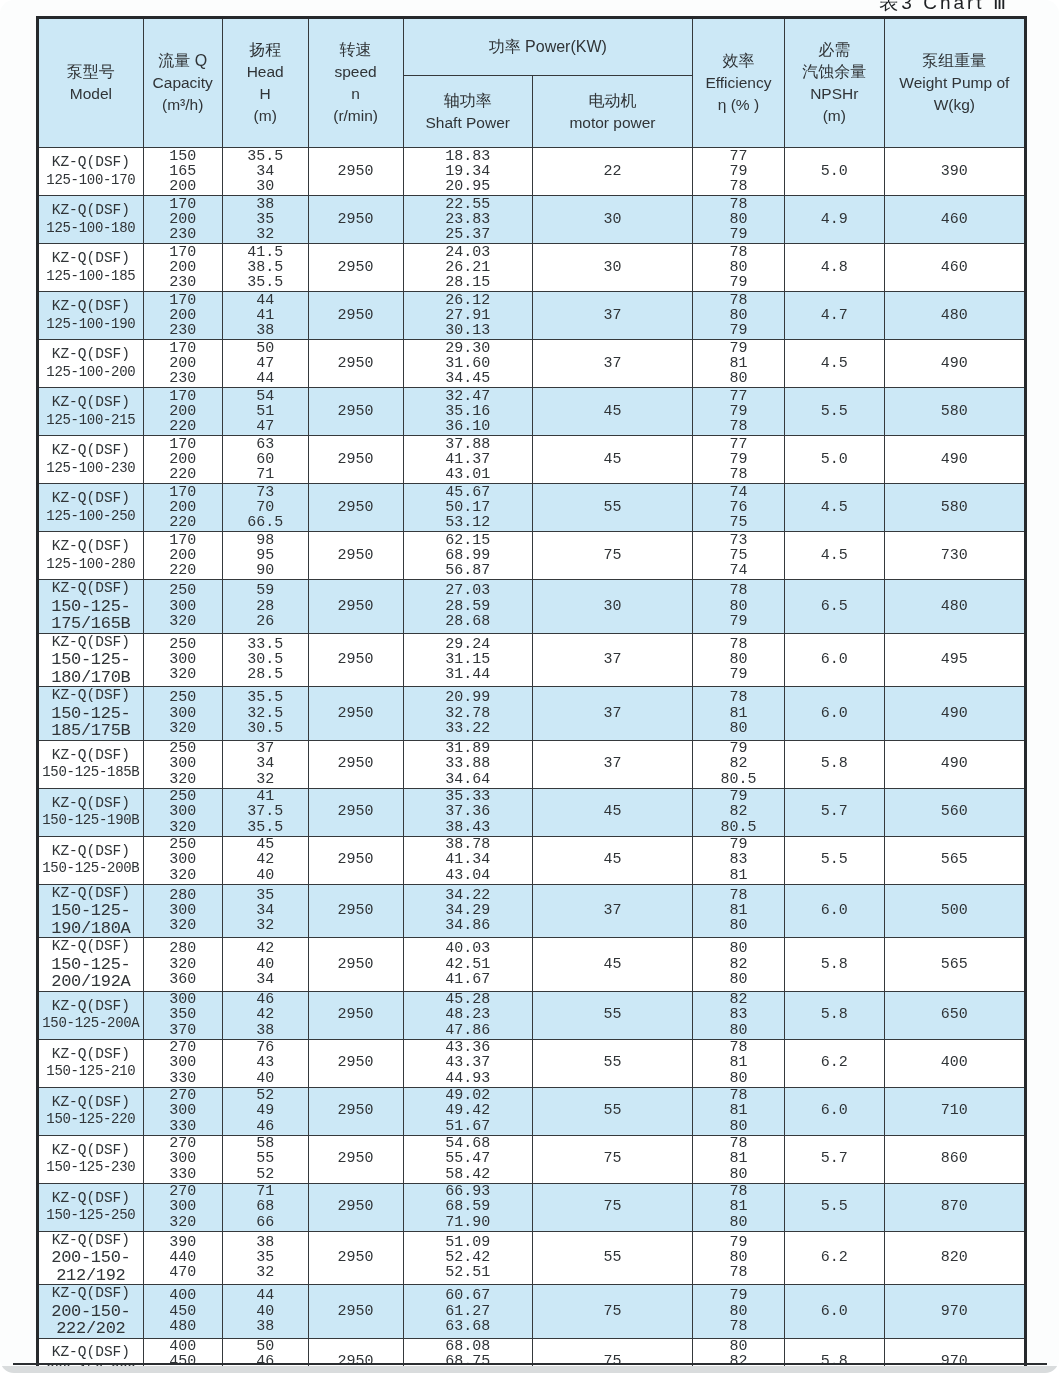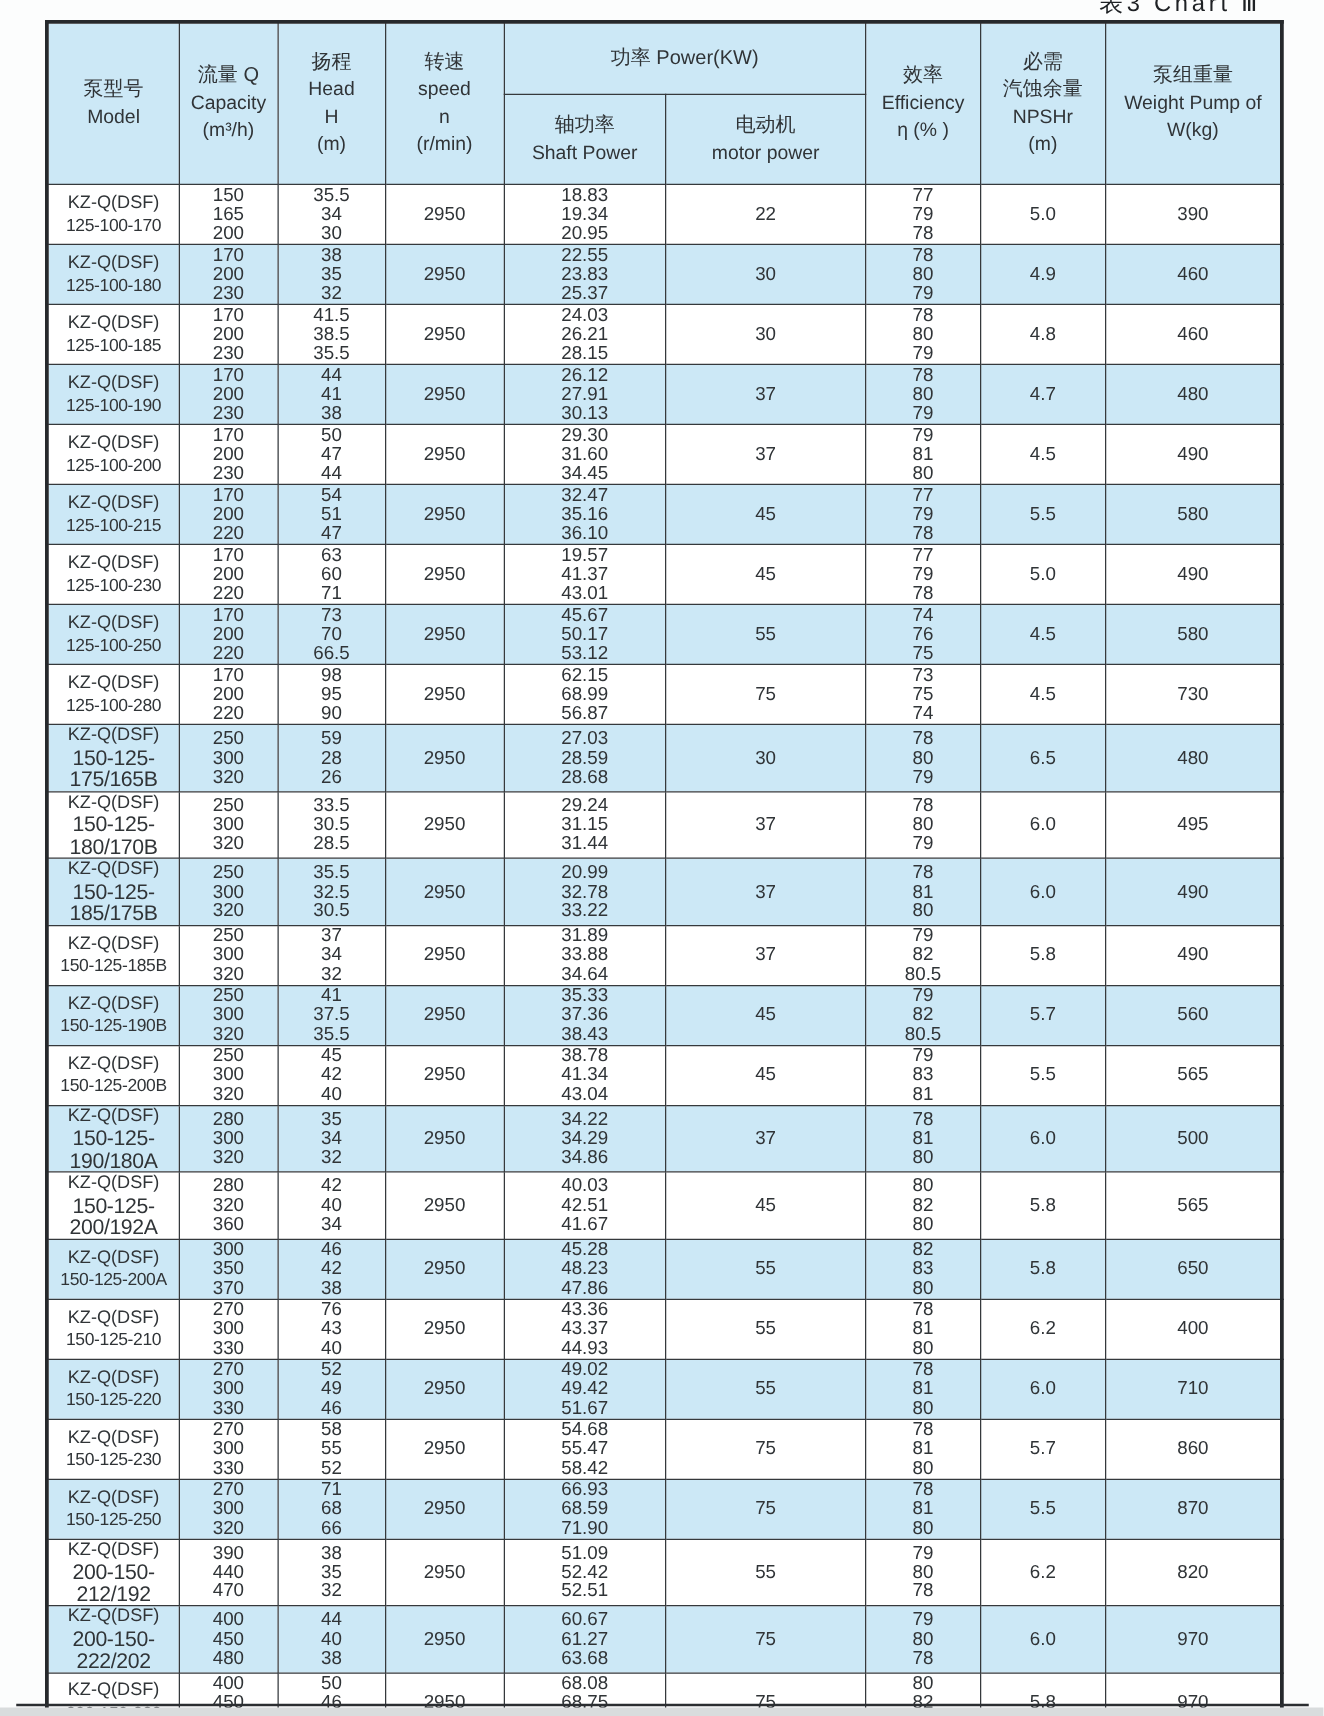--- a/index.html
+++ b/index.html
@@ -1,20 +1,21 @@
 <!DOCTYPE html>
 <html><head>
 <meta charset="utf-8">
 <style>
   html,body { margin:0; padding:0; background:#ffffff; }
   .page {
     position:relative; width:1059px; height:1373px;
     background:#fcfdfd; overflow:hidden;
     font-family:"Liberation Sans","DejaVu Sans",sans-serif;
     color:#303437;
+    border-radius:14px;
   }
   .caption {
     position:absolute; top:-10px; right:50px;
     font-size:19px; color:#1e2124; letter-spacing:3px; white-space:nowrap;
   }
   table.spec {
     position:absolute; left:36px; top:16px;
     width:991px; height:1346px;
     border-collapse:collapse; table-layout:fixed;
     background:#ffffff;
@@ -23,21 +24,21 @@
   .spec th, .spec td {
     border:1px solid #35393c;
     text-align:center; vertical-align:middle;
     padding:0; overflow:hidden;
   }
   thead th { background:#cce8f6; font-weight:normal; }
   thead tr.hr1 { height:58px; }
   thead tr.hr2 { height:72px; }
   .hline { line-height:22px; font-size:16px; }
   .hline.en { font-size:15.5px; }
-  tbody tr { height:48px; }
+  tbody tr { height:48px;font-family:Liberation Mono, monospace; }
   tbody tr.blue td { background:#cce8f6; }
   tbody tr.white td { background:#ffffff; }
   tbody td { font-size:15px; }
   tbody td div { line-height:15.3px; }
   tbody td div.m1 { font-size:14.5px; line-height:17.5px; }
   tbody td div.m2 { font-size:14px;   line-height:17.5px; letter-spacing:-0.3px;text-align:center; }
   tbody td div.m2.long { font-size:17px; }
   .bottom-rule {
     position:absolute; left:13px; right:12px; top:1363px; height:2px;
     background:#2b2e31;
@@ -361,21 +362,21 @@
           </td>
           <td>
             <div>63</div>
             <div>60</div>
             <div>71</div>
           </td>
           <td>
             <div>2950</div>
           </td>
           <td>
-            <div>19.57</div>
+            <div>37.88</div>
             <div>41.37</div>
             <div>43.01</div>
           </td>
           <td>
             <div>45</div>
           </td>
           <td>
             <div>77</div>
             <div>79</div>
             <div>78</div>

